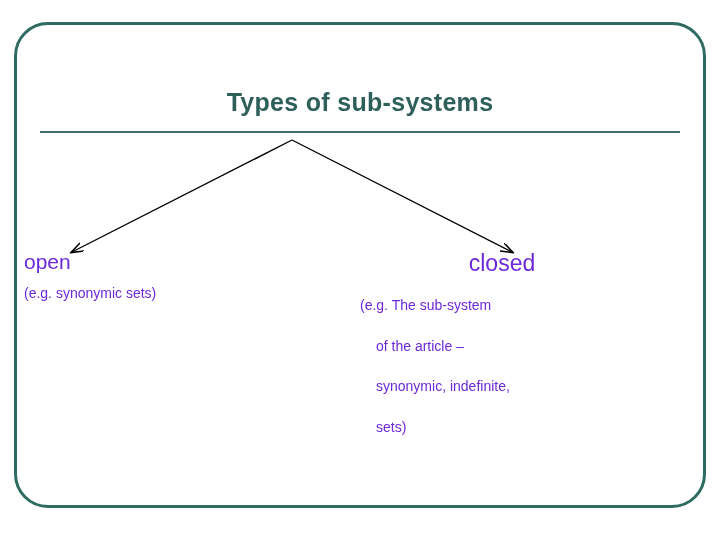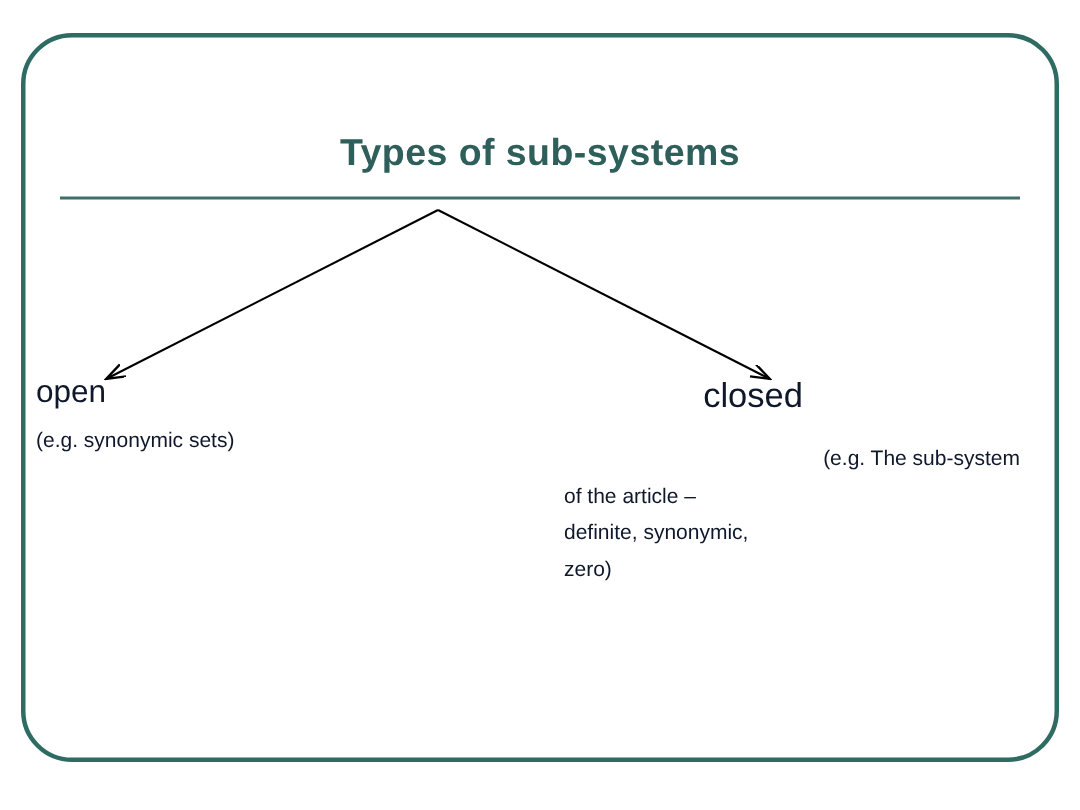--- a/index.html
+++ b/index.html
@@ -54,21 +54,21 @@
     position: absolute;
     left: 0;
     top: 0;
     width: 720px;
     height: 540px;
     pointer-events: none;
   }
   .col {
     position: absolute;
     font-size: 21px;
-    color: #0f172a;
+    color: #6d28d9;
     line-height: 1.42;
   }
   #col-open {
     left: 24px;
     top: 247px;
     width: 310px;
     text-align: left;
   }
   #col-closed {
     left: 360px;
@@ -88,26 +88,25 @@
   .detail {
     margin-top: 7px;
     font-size: 14px;
   }
   #col-closed .detail {
     padding-left: 18px;
     text-indent: -2px;
   }
   #col-closed .detail .line {
     display: block;
-    margin-top: 5px;
+    margin-top: 21px;
   }
   #col-closed .detail .line.first {
     margin-top: 16px;
     text-indent: -18px;
-    text-align: right;
   }
 </style>
 </head>
 <body>
 
 <div id="slide">
 
   <div id="slide-border"></div>
 
   <div id="title">Types of sub-systems</div>
@@ -126,18 +125,18 @@
   <div class="col" id="col-open">
     <div class="label-open">open</div>
     <div class="detail">(e.g. synonymic sets)</div>
   </div>
 
   <div class="col" id="col-closed">
     <div class="label-closed">closed</div>
     <div class="detail">
       <span class="line first">(e.g. The sub-system</span>
       <span class="line">of the article –</span>
-      <span class="line">definite, synonymic,</span>
-      <span class="line">zero)</span>
+      <span class="line">synonymic, indefinite,</span>
+      <span class="line">sets)</span>
     </div>
   </div>
 
 </div>
 
 </body></html>

